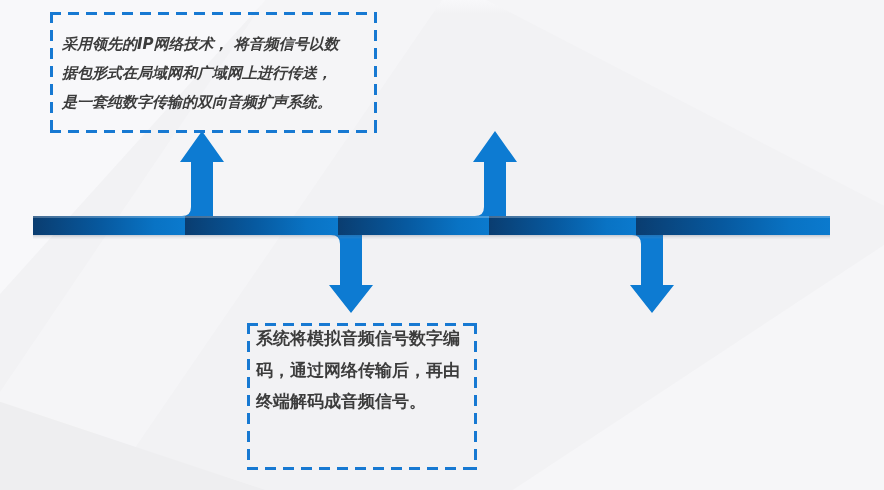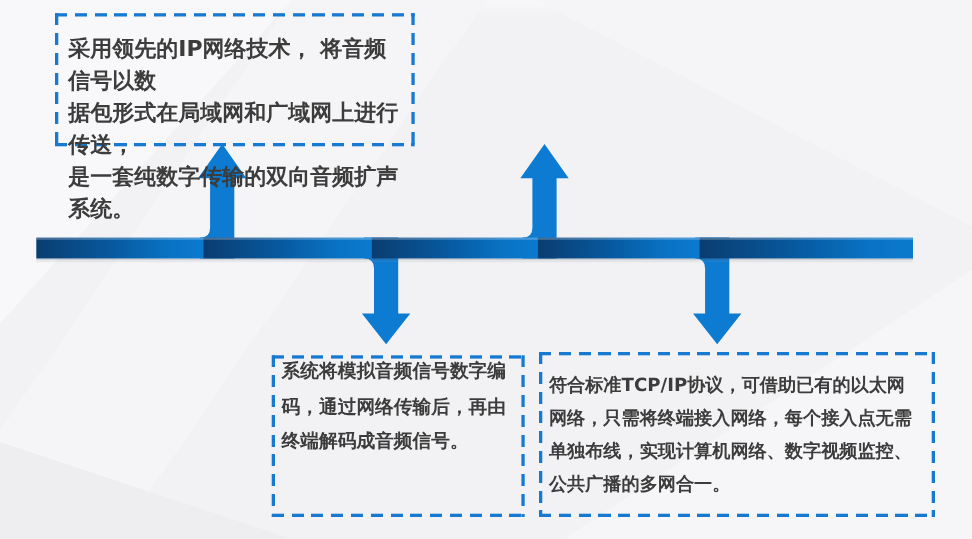--- a/index.html
+++ b/index.html
@@ -26,21 +26,21 @@
       repeating-linear-gradient(180deg, var(--bc) 0 11px, transparent 11px 18px),
       repeating-linear-gradient(180deg, var(--bc) 0 11px, transparent 11px 18px);
     background-position:0 0, 0 100%, 0 0, 100% 0;
     background-size:100% 3px, 100% 3px, 3px 100%, 3px 100%;
     background-repeat:no-repeat;
     box-sizing:border-box;
     color:#3c3c3c;
     font-weight:bold;
   }
   .box p{margin:0;white-space:pre-line;}
-  .box-top-left{left:50px;top:12px;width:327px;height:121px;padding:18px 12px;font-size:20px;line-height:29px;}
+  .box-top-left{left:50px;top:12px;width:327px;height:121px;padding:18px 12px;font-size:15px;line-height:29px;font-style:italic;}
   .box-top-right{left:400px;top:12px;width:247px;height:121px;padding:19px 11px;font-size:17px;line-height:30px;}
   .box-bottom-left{left:247px;top:323px;width:230px;height:147px;font-size:17px;line-height:31.5px;display:flex;align-items:flex-start;padding:0 7px 0 9px;}
   .box-bottom-right{left:490px;top:320px;width:360px;height:150px;font-size:16.5px;line-height:30px;display:flex;align-items:center;padding:0 5px 0 9px;}
 </style>
 </head>
 <body>
 
 <div class="canvas">
   <div class="bg-shape shape1"></div>
   <div class="bg-shape shape2"></div>
@@ -81,19 +81,13 @@
   <div class="box box-top-left">
     <p>采用领先的IP网络技术， 将音频信号以数
 据包形式在局域网和广域网上进行传送，
 是一套纯数字传输的双向音频扩声系统。</p>
   </div>
   <div class="box box-bottom-left">
     <p>系统将模拟音频信号数字编
 码，通过网络传输后，再由
 终端解码成音频信号。</p>
   </div>
-  <div class="box box-bottom-right">
-    <p>符合标准TCP/IP协议，可借助已有的以太网
-网络，只需将终端接入网络，每个接入点无需
-单独布线，实现计算机网络、数字视频监控、
-公共广播的多网合一。</p>
-  </div>
 </div>
 
 </body></html>

